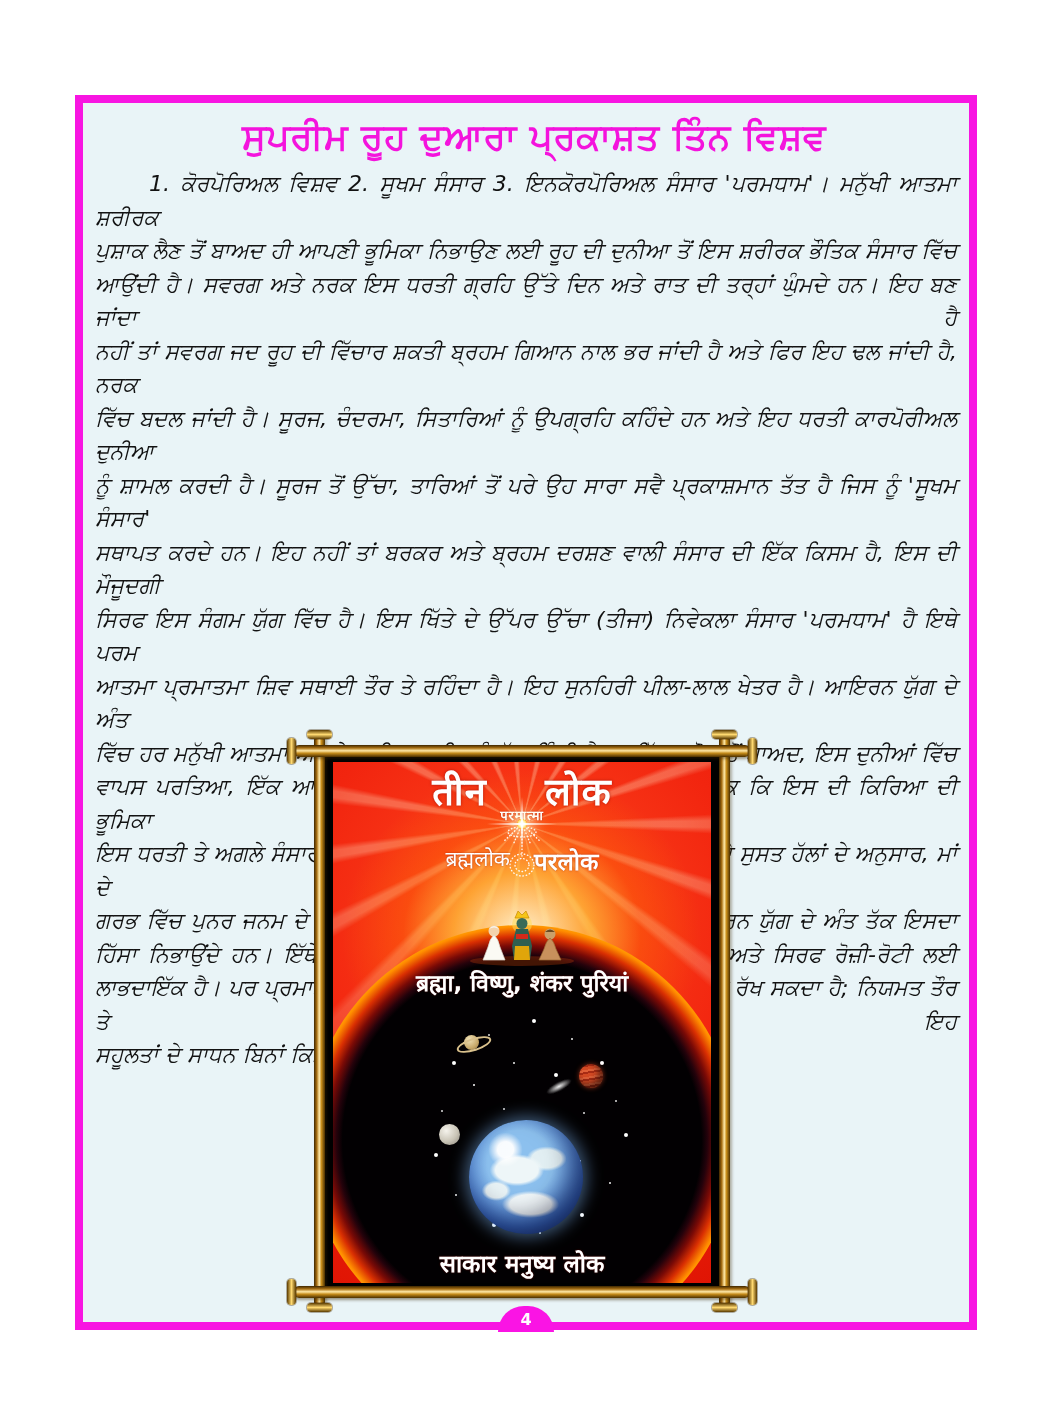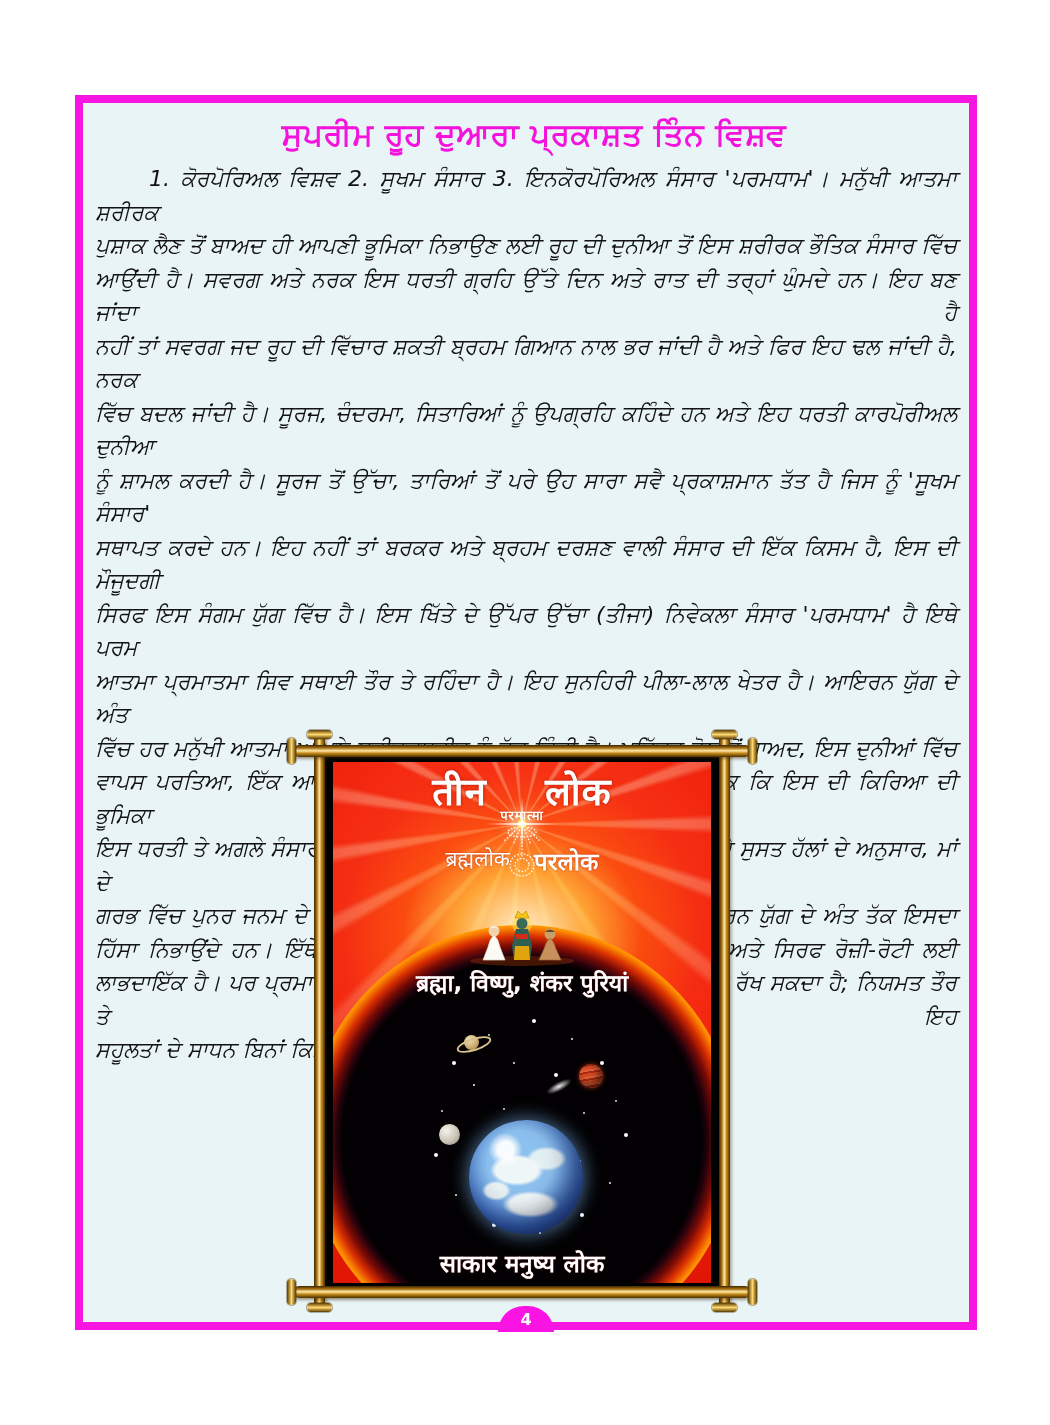--- a/index.html
+++ b/index.html
@@ -13,21 +13,21 @@
   .page { position:absolute; inset:0; }
 
   
   .frame {
     position:absolute; left:75px; top:95px; width:902px; height:1235px;
     border:8px solid #F815E2; background:#E9F4F7;
   }
 
   .title {
     margin-top:13px; text-align:center;
-    font-size:31px; font-weight:bold; color:#F413DD;
+    font-size:36px; font-weight:bold; color:#F413DD;
     letter-spacing:.5px;
     padding-left:16px;
   }
 
   .body-text {
     margin:9px 12px 0 12px;
     font-size:22px; line-height:33.5px; color:#121212;font-style:italic;
   }
   .body-line { text-align:justify; text-align-last:justify; white-space:normal; }
   .body-line:first-of-type { text-indent:54px; }

